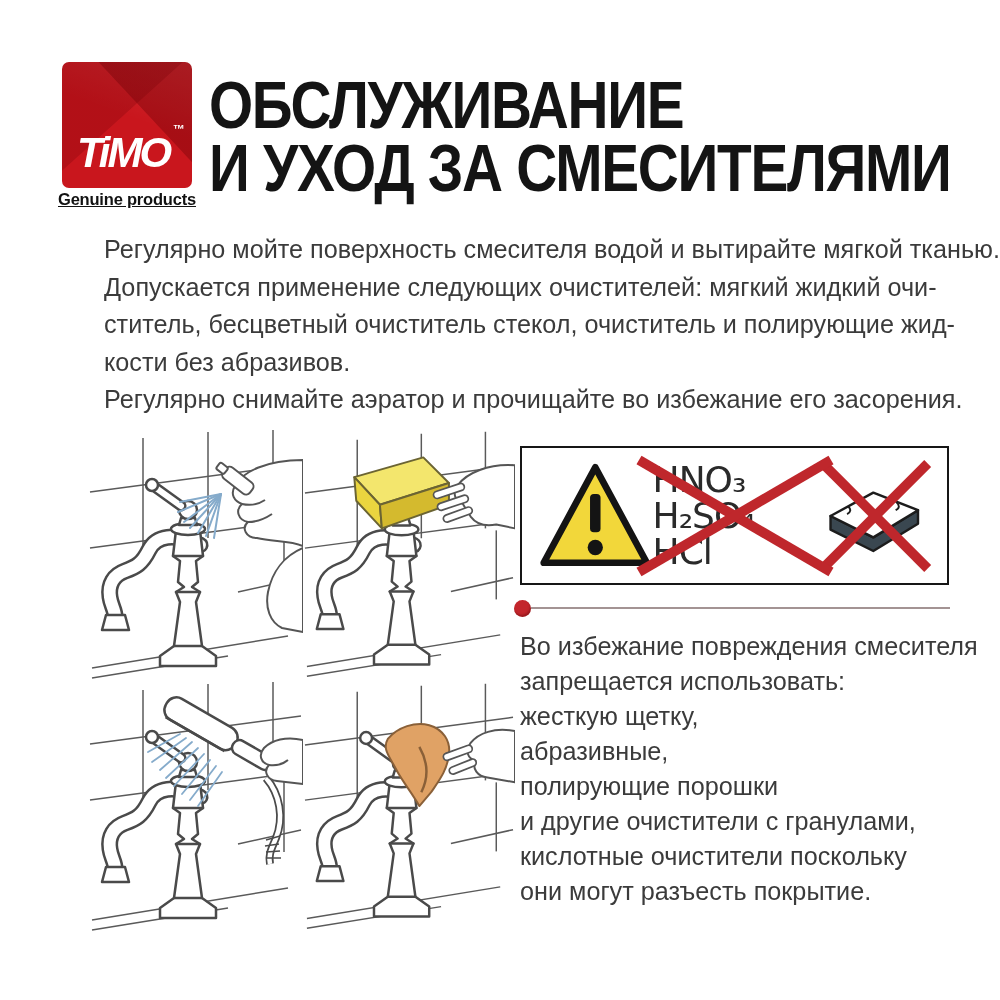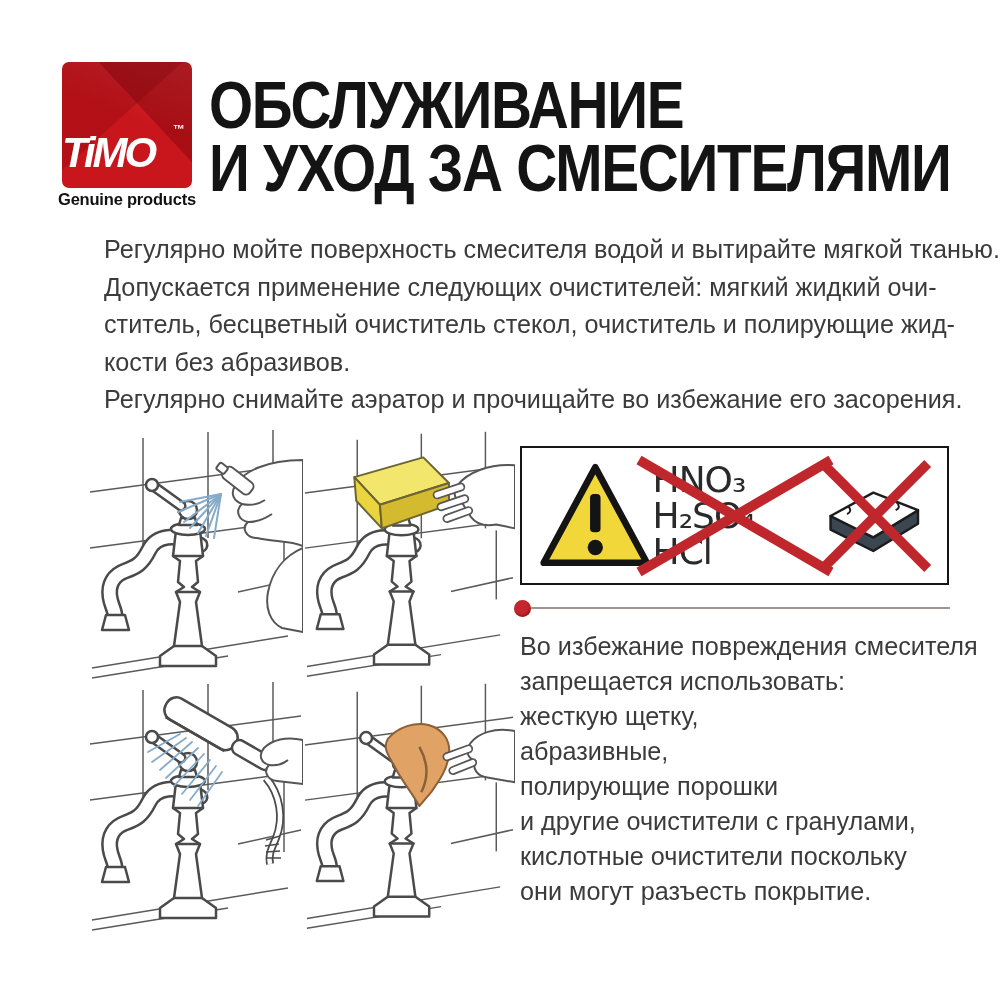--- a/index.html
+++ b/index.html
@@ -6,25 +6,25 @@
   .page{position:relative;width:1000px;height:1000px;background:#fff;overflow:hidden;
         font-family:"Liberation Sans","DejaVu Sans",sans-serif;color:#222;}
 
   
   .logo-square{position:absolute;left:62px;top:62px;width:130px;height:126px;border-radius:7px;
     background:
       linear-gradient(47deg, transparent 62%, rgba(110,0,6,.38) 62.5%),
       linear-gradient(318deg, transparent 55%, rgba(120,0,8,.28) 55.5%),
       linear-gradient(200deg, rgba(255,255,255,.10), transparent 45%),
       #c9161d;}
-  .logo-text{position:absolute;left:0;right:8px;bottom:14px;text-align:left;
+  .logo-text{position:absolute;left:0;right:8px;bottom:14px;text-align:center;
     font-style:italic;font-weight:800;font-size:42px;letter-spacing:-3px;color:#fff;line-height:1;}
   .logo-tm{position:absolute;right:7px;bottom:52px;font-size:12px;font-weight:700;color:#fff;}
   .logo-tagline{position:absolute;left:58px;top:190px;width:140px;font-size:16.5px;font-weight:700;
-    color:#121212;letter-spacing:-0.2px;white-space:nowrap;}
+    color:#121212;letter-spacing:-0.2px;white-space:nowrap;text-decoration:underline;}
 
   
   .title{position:absolute;left:209px;top:74px;margin:0;font-size:66px;font-weight:800;
     line-height:63px;color:#141414;letter-spacing:-1.5px;white-space:nowrap;
     transform:scaleX(0.86);transform-origin:0 0;}
   .title span{display:block;}
 
   
   .intro{position:absolute;left:104px;top:231px;font-size:26px;line-height:37.5px;color:#3b3b3b;
     transform:scaleX(0.97);transform-origin:0 0;}

